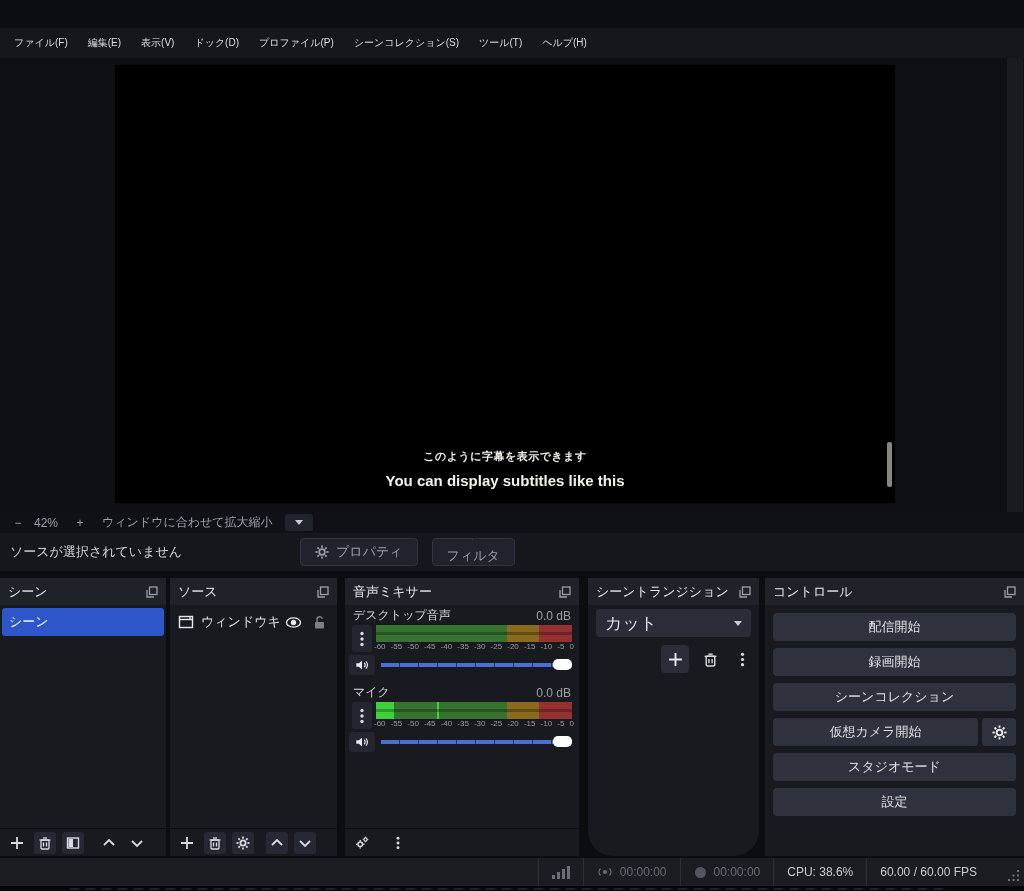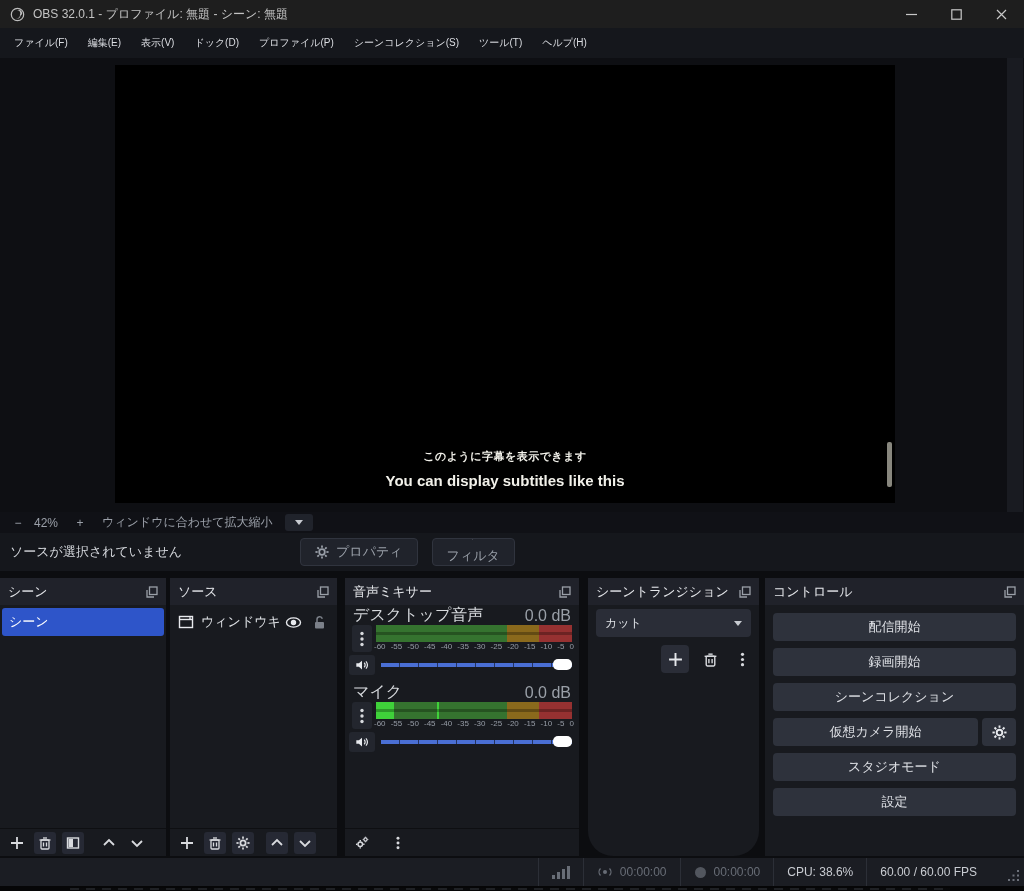--- a/index.html
+++ b/index.html
@@ -61,41 +61,41 @@
   .p-sources { left:170px; width:167px; }
   .source-item { position:absolute; left:0; top:30px; width:167px; height:28px; display:flex; align-items:center; padding:0 8px; font-size:13px; color:#dfe2e6; }
   .source-item .src-icon { width:16px; height:16px; margin-right:7px; color:#e8eaee; flex:0 0 auto; }
   .source-item .label { white-space:nowrap; overflow:hidden; max-width:78px; }
   .source-item .eye { width:17px; height:17px; color:#e8eaee; margin-left:6px; }
   .source-item .lock { width:15px; height:15px; color:#7b8089; margin-left:10px; }
 
   .p-mixer { left:345px; width:234px; }
   .mixer-channel { position:absolute; left:0; width:234px; }
   .ch1 { top:30px; } .ch2 { top:107px; }
-  .ch-labelrow { display:flex; padding:0 8px; font-size:16px; height:15px; align-items:center; }
+  .ch-labelrow { display:flex; padding:0 8px; font-size:12px; height:15px; align-items:center; }
   .ch-name { color:#d7dade; }
   .ch-db { margin-left:auto; color:#9aa0a8; }
   .ch-body { position:relative; margin-top:2px; height:46px; }
   .kebab-btn { position:absolute; left:7px; top:0; width:20px; height:27px; background:#23262e; border-radius:3px; display:flex; align-items:center; justify-content:center; color:#d8dade; }
   .mute-btn { position:absolute; left:4px; top:30px; width:26px; height:20px; background:#23262e; border-radius:3px; display:flex; align-items:center; justify-content:center; color:#e8eaee; }
   .mute-btn svg { width:14px; height:14px; }
   .meter { position:absolute; left:31px; top:0; width:196px; height:17px; display:flex; overflow:hidden; }
   .meter::after { content:""; position:absolute; left:0; top:7px; width:100%; height:3px; background:rgba(0,0,0,.28); }
   .seg-green { width:66.7%; height:100%; background:var(--meter-green,#35732f); }
   .seg-yellow { width:16.6%; height:100%; background:var(--meter-yellow,#8a691c); }
   .seg-red { width:16.7%; height:100%; background:var(--meter-red,#963131); }
   .level-overlay { position:absolute; left:0; top:0; height:100%; width:9%; background:var(--meter-green-bright,#3fd13a); }
   .peak-line { position:absolute; left:31%; top:0; width:2px; height:100%; background:var(--meter-green-bright,#3fd13a); }
   .ticks { position:absolute; left:29px; top:17px; width:200px; display:flex; justify-content:space-between; font-size:8px; color:#969ca6; }
   .slider { position:absolute; left:36px; top:36px; width:191px; height:8px; }
   .slider-track { position:absolute; left:0; top:2px; width:100%; height:4px; background:var(--slider,#4a6fd4); background-image:repeating-linear-gradient(to right, transparent 0 18px, rgba(10,12,18,.6) 18px 19px); }
   .slider-handle { position:absolute; right:0; top:-2px; width:19px; height:11px; background:#fff; border-radius:5px; }
 
   .p-transitions { left:588px; width:171px;border-radius:25px; }
-  .combobox { position:absolute; left:8px; top:31px; width:155px; height:28px; background:#2a2d37; border-radius:4px; display:flex; align-items:center; padding:0 9px; font-size:12px; color:#dfe2e6; }
+  .combobox { position:absolute; left:8px; top:31px; width:155px; height:28px; background:#2a2d37; border-radius:4px; display:flex; align-items:center; padding:0 9px; font-size:17px; color:#dfe2e6; }
   .combobox .caret-down { margin-left:auto; }
   .trans-actions { position:absolute; right:6px; top:67px; display:flex; align-items:center; gap:10px; }
   .sq-btn { width:28px; height:28px; background:#2a2d37; border-radius:4px; display:flex; align-items:center; justify-content:center; color:#e4e6ea; }
   .sq-btn svg, .plain-btn svg { width:15px; height:15px; }
   .plain-btn { width:22px; height:22px; display:flex; align-items:center; justify-content:center; color:#d8dade; }
 
   .p-controls { left:765px; width:259px; }
   .ctl-btn { position:absolute; left:8px; width:243px; height:28px; background:#2e323c; border-radius:4px; display:flex; align-items:center; justify-content:center; font-size:13px; color:#dfe1e6; }
   .ctl-vc { width:205px; }
   .ctl-vc-gear { position:absolute; left:217px; width:34px; height:28px; background:#2e323c; border-radius:4px; display:flex; align-items:center; justify-content:center; color:#e8eaee; }
@@ -110,46 +110,20 @@
   .grip { width:34px; height:100%; display:flex; align-items:flex-end; justify-content:flex-end; padding:0 4px 4px 0; color:#6d717a; }
 
   .artifact-strip { position:absolute; left:0; top:886px; width:1024px; height:5px; background:#060607; }
   .artifact-strip::after { content:""; position:absolute; left:70px; top:2px; width:880px; height:2px; background:repeating-linear-gradient(90deg,#33363c 0 9px,#0a0b0d 9px 16px); opacity:.55; }
 </style>
 </head>
 <body>
 
 <div class="app">
 
-  <div class="titlebar">
-    <span class="logo">
-      <svg viewBox="0 0 16 16" fill="none" stroke="currentColor" stroke-width="1.3">
-          <circle cx="8" cy="8" r="6.6"></circle>
-          <path d="M8 3.6a3 3 0 0 1 2.6 4.5 3 3 0 0 1-4.3 3.4 3 3 0 0 0 4.9-2.3 3 3 0 0 0-3.2-5.6z" fill="currentColor" stroke="none"></path>
-        </svg>
-    </span>
-    <span class="title">OBS 32.0.1 - プロファイル: 無題 - シーン: 無題</span>
-    <div class="winbtns">
-      <div class="winbtn">
-          <svg viewBox="0 0 11 11">
-            <line x1="0" y1="5.5" x2="11" y2="5.5" stroke="currentColor" stroke-width="1.2"></line>
-          </svg>
-        </div>
-      <div class="winbtn">
-          <svg viewBox="0 0 11 11" fill="none">
-            <rect x="0.8" y="0.8" width="9.4" height="9.4" stroke="currentColor" stroke-width="1.2"></rect>
-          </svg>
-        </div>
-      <div class="winbtn">
-          <svg viewBox="0 0 11 11">
-            <path d="M1 1l9 9M10 1l-9 9" stroke="currentColor" stroke-width="1.2"></path>
-          </svg>
-        </div>
-    </div>
-  </div>
 
   <div class="menubar">
     <span class="menu-item">ファイル(F)</span>
     <span class="menu-item">編集(E)</span>
     <span class="menu-item">表示(V)</span>
     <span class="menu-item">ドック(D)</span>
     <span class="menu-item">プロファイル(P)</span>
     <span class="menu-item">シーンコレクション(S)</span>
     <span class="menu-item">ツール(T)</span>
     <span class="menu-item">ヘルプ(H)</span>

